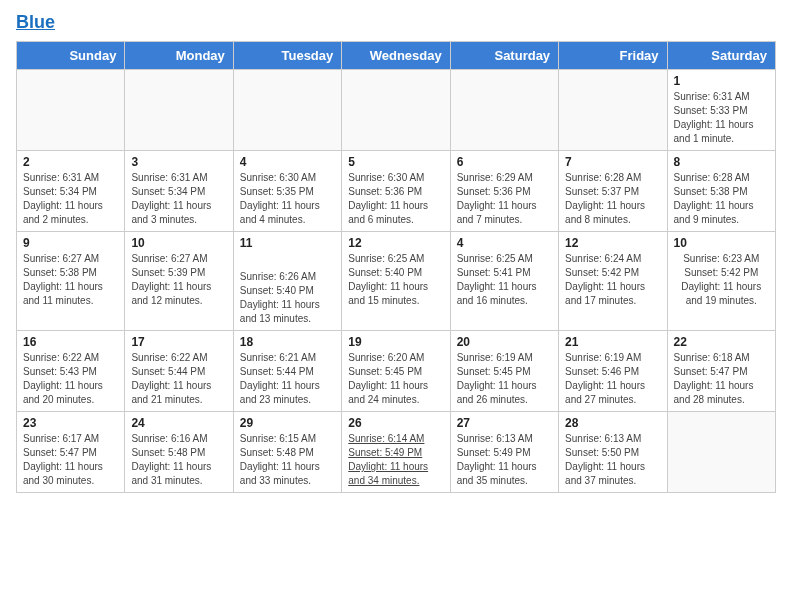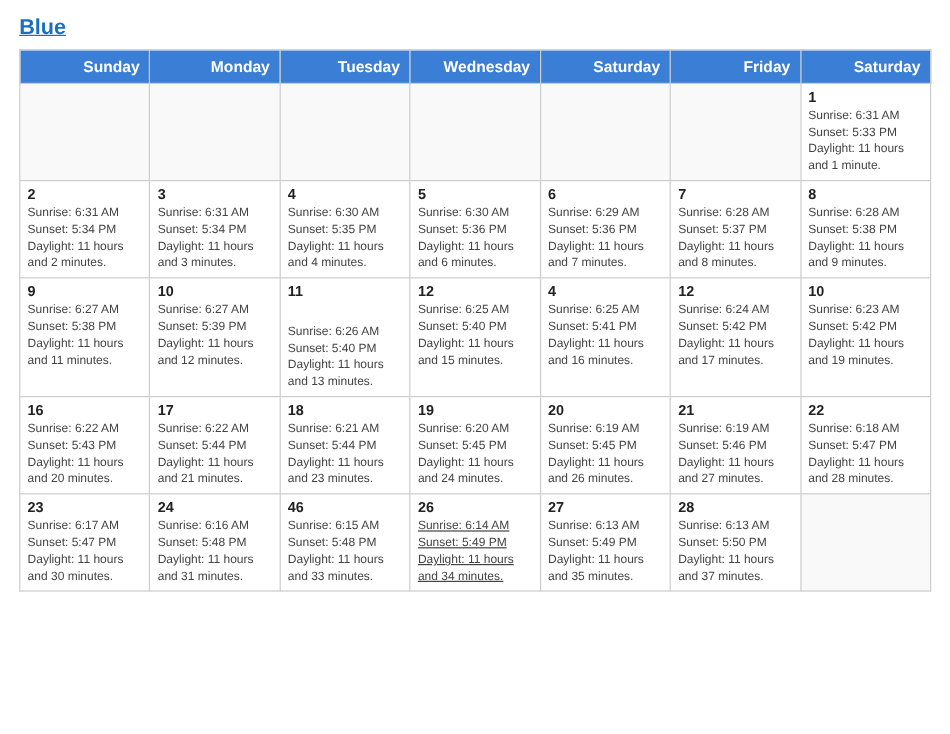--- a/index.html
+++ b/index.html
@@ -200,21 +200,21 @@
 Daylight: 11 hours and 16 minutes.</div>
         </td>
         <td>
           <span class="day-number">12</span>
           <div class="day-info" style="white-space: pre-line;">Sunrise: 6:24 AM
 Sunset: 5:42 PM
 Daylight: 11 hours and 17 minutes.</div>
         </td>
         <td>
           <span class="day-number">10</span>
-          <div class="day-info" style="white-space: pre-line;">Sunrise: 6:23 AM
+          <div class="day-info" style="white-space: pre-line; text-align: center;">Sunrise: 6:23 AM
 Sunset: 5:42 PM
 Daylight: 11 hours and 19 minutes.</div>
         </td>
       </tr>
       <tr>
         <td>
           <span class="day-number">16</span>
           <div class="day-info" style="white-space: pre-line;">Sunrise: 6:22 AM
 Sunset: 5:43 PM
 Daylight: 11 hours and 20 minutes.</div>
@@ -263,21 +263,21 @@
 Sunset: 5:47 PM
 Daylight: 11 hours and 30 minutes.</div>
         </td>
         <td>
           <span class="day-number">24</span>
           <div class="day-info" style="white-space: pre-line;">Sunrise: 6:16 AM
 Sunset: 5:48 PM
 Daylight: 11 hours and 31 minutes.</div>
         </td>
         <td>
-          <span class="day-number">46</span>
+          <span class="day-number">29</span>
           <div class="day-info" style="white-space: pre-line;">Sunrise: 6:15 AM
 Sunset: 5:48 PM
 Daylight: 11 hours and 33 minutes.</div>
         </td>
         <td>
           <span class="day-number">26</span>
           <div class="day-info" style="white-space: pre-line; text-decoration: underline;">Sunrise: 6:14 AM
 Sunset: 5:49 PM
 Daylight: 11 hours and 34 minutes.</div>
         </td>

